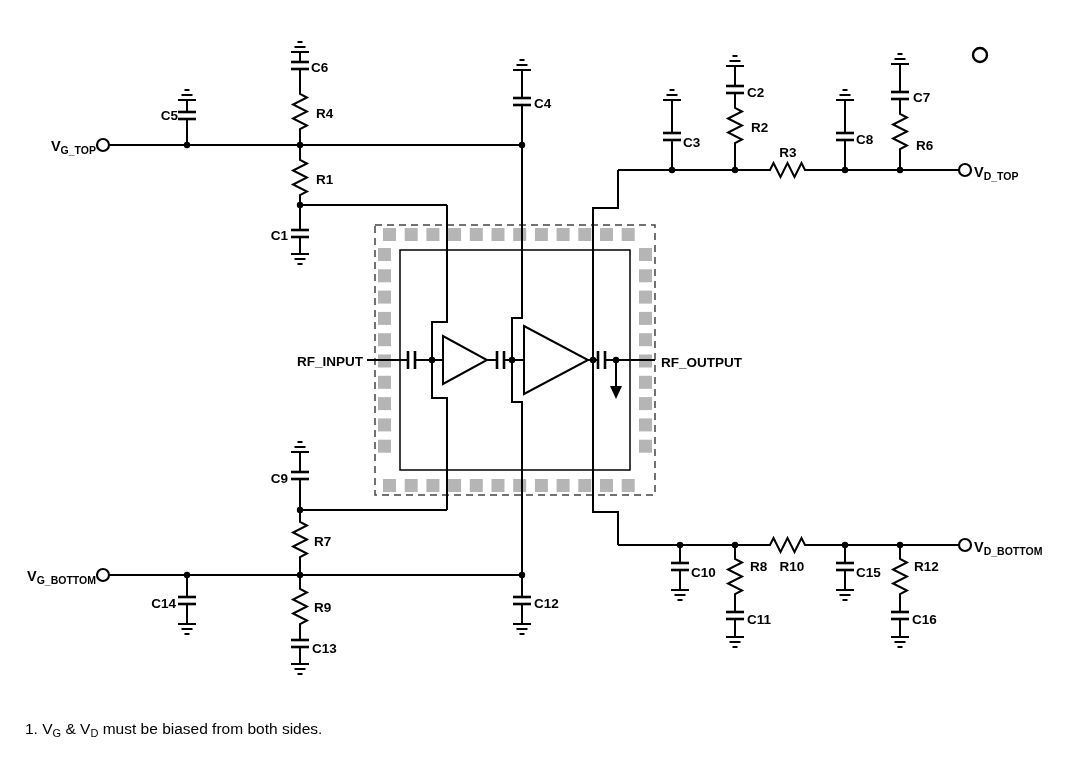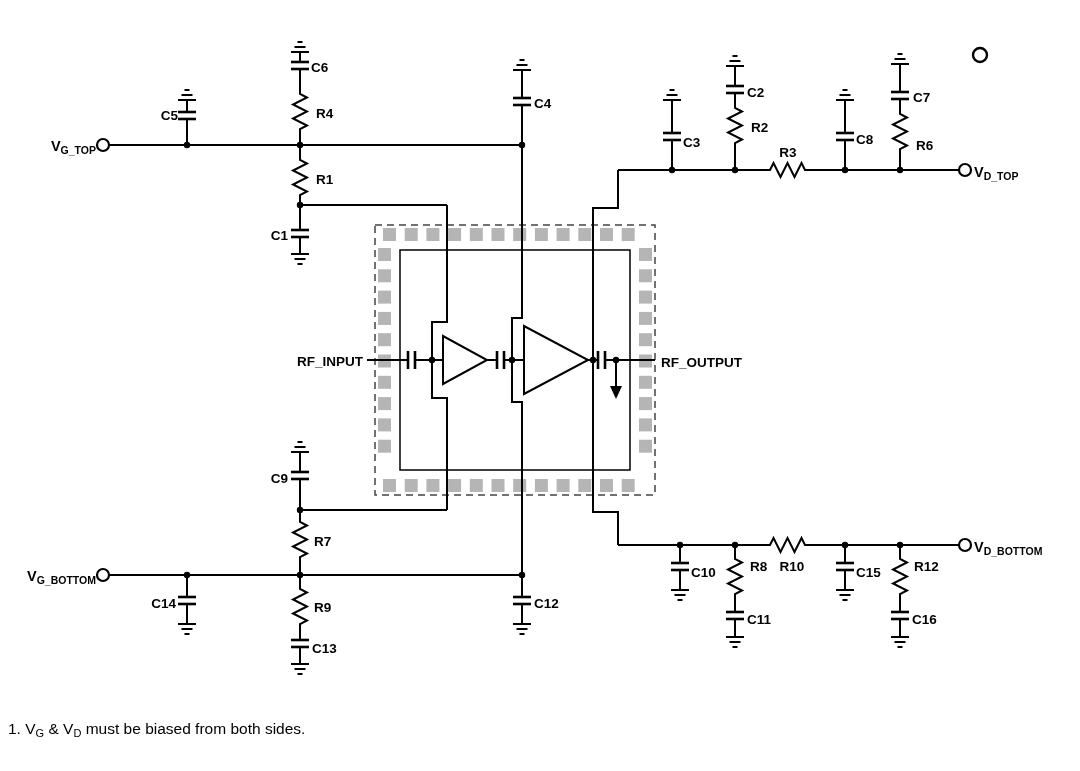--- a/index.html
+++ b/index.html
@@ -4,21 +4,21 @@
 <style>
   html,body{margin:0;padding:0;background:#ffffff;}
   #page{position:relative;width:1080px;height:771px;background:#ffffff;overflow:hidden;
         font-family:"Liberation Sans",sans-serif;}
   svg text{font-family:"Liberation Sans",sans-serif;font-weight:bold;fill:#000;font-size:13.5px;}
   svg text.port{font-size:14.5px;}
   svg tspan.sub{font-size:10.5px;}
   .wire{stroke:#000;stroke-width:2;fill:none;}
   .plate{stroke:#000;stroke-width:2.6;fill:none;}
   .notes{position:absolute;left:8px;top:716px;color:#000;font-size:15.5px;}
-  .notes .item{margin-top:4px;}
+  .notes .item{margin-left:17px;margin-top:4px;}
   .notes .sub{font-size:11px;vertical-align:-0.25em;}
 </style>
 </head>
 <body>
 
 <div id="page">
 
 <svg id="schem" width="1080" height="771" viewBox="0 0 1080 771">
 
   <defs>

